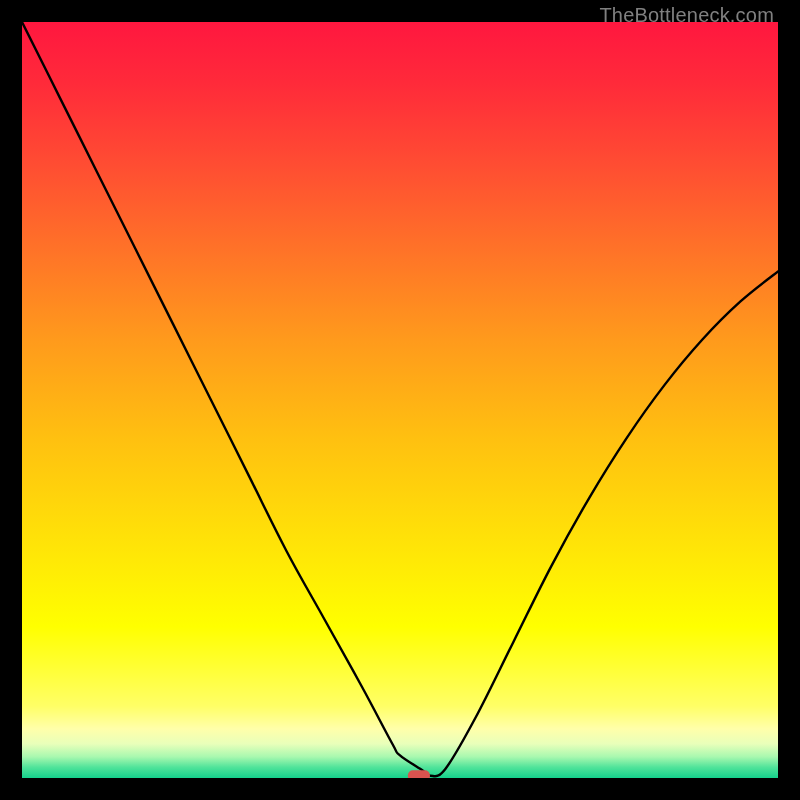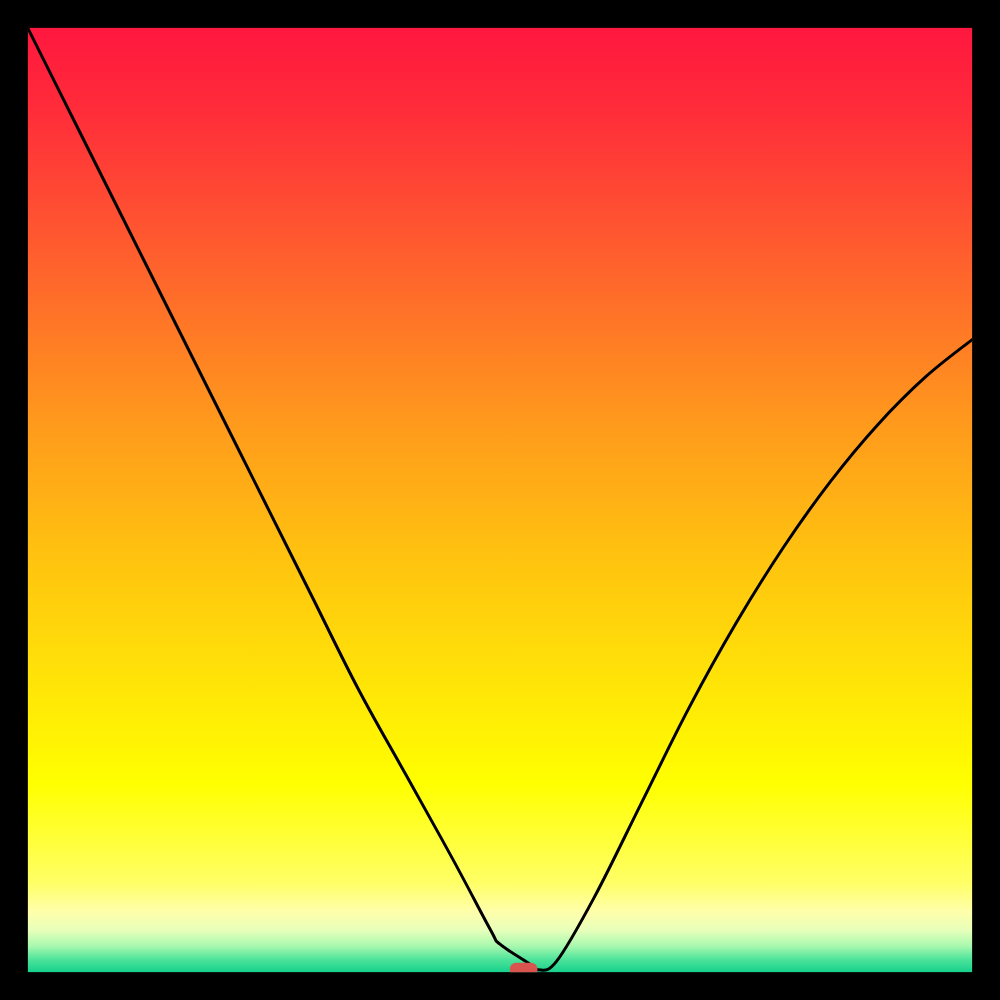--- a/index.html
+++ b/index.html
@@ -62,13 +62,14 @@
             <stop offset="98.60%" stop-color="#4fe39a"></stop>
             <stop offset="100.00%" stop-color="#15d18c"></stop>
           </linearGradient>
       </defs>
       <rect id="bg-rect" x="0" y="0" width="756" height="756" fill="url(#bg-grad)"></rect>
       <path id="curve-path" fill="none" stroke="#000000" stroke-width="2.4" stroke-linejoin="round" stroke-linecap="round" d="M 0.00 0.00 C 6.80 13.61, 24.19 48.38, 37.80 75.60 C 51.41 102.82, 61.99 123.98, 75.60 151.20 C 89.21 178.42, 99.79 199.58, 113.40 226.80 C 127.01 254.02, 137.59 275.18, 151.20 302.40 C 164.81 329.62, 175.39 350.78, 189.00 378.00 C 202.61 405.22, 213.19 426.38, 226.80 453.60 C 240.41 480.82, 250.99 503.34, 264.60 529.20 C 278.21 555.06, 288.79 572.75, 302.40 597.24 C 316.01 621.73, 327.95 642.83, 340.20 665.28 C 352.45 687.73, 363.64 709.73, 370.44 721.98 C 377.24 734.23, 372.56 728.56, 378.00 733.32 C 383.44 738.08, 395.24 744.77, 400.68 748.44 C 406.12 752.11, 404.16 754.00, 408.24 753.73 C 412.32 753.46, 415.20 757.41, 423.36 746.93 C 431.52 736.45, 441.35 718.38, 453.60 695.52 C 465.85 672.66, 477.79 647.14, 491.40 619.92 C 505.01 592.70, 515.59 570.18, 529.20 544.32 C 542.81 518.46, 553.39 499.41, 567.00 476.28 C 580.61 453.15, 591.19 436.21, 604.80 415.80 C 618.41 395.39, 628.99 380.57, 642.60 362.88 C 656.21 345.19, 666.79 332.49, 680.40 317.52 C 694.01 302.55, 704.59 291.97, 718.20 279.72 C 731.81 267.47, 749.20 254.92, 756.00 249.48"></path>
       <rect id="marker-rect" rx="5" ry="5" width="22" height="11" x="385.90" y="748.23" fill="#d9534f"></rect>
     </svg>
   </div>
 
+  <div class="watermark">TheBottleneck.com</div>
 </div>
 
 </body></html>

